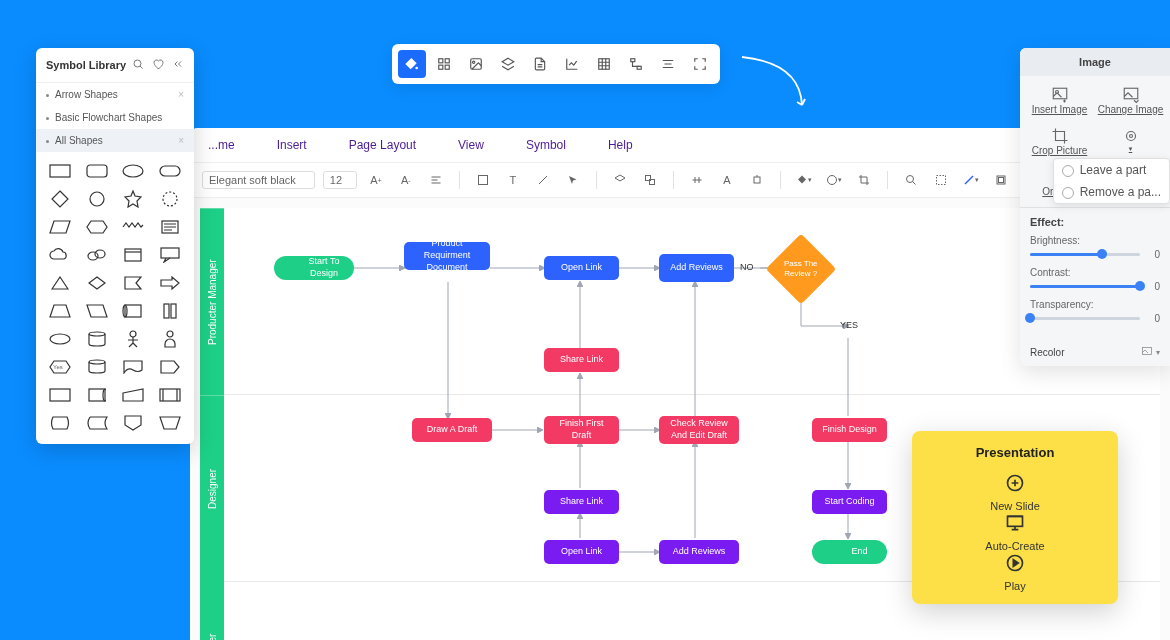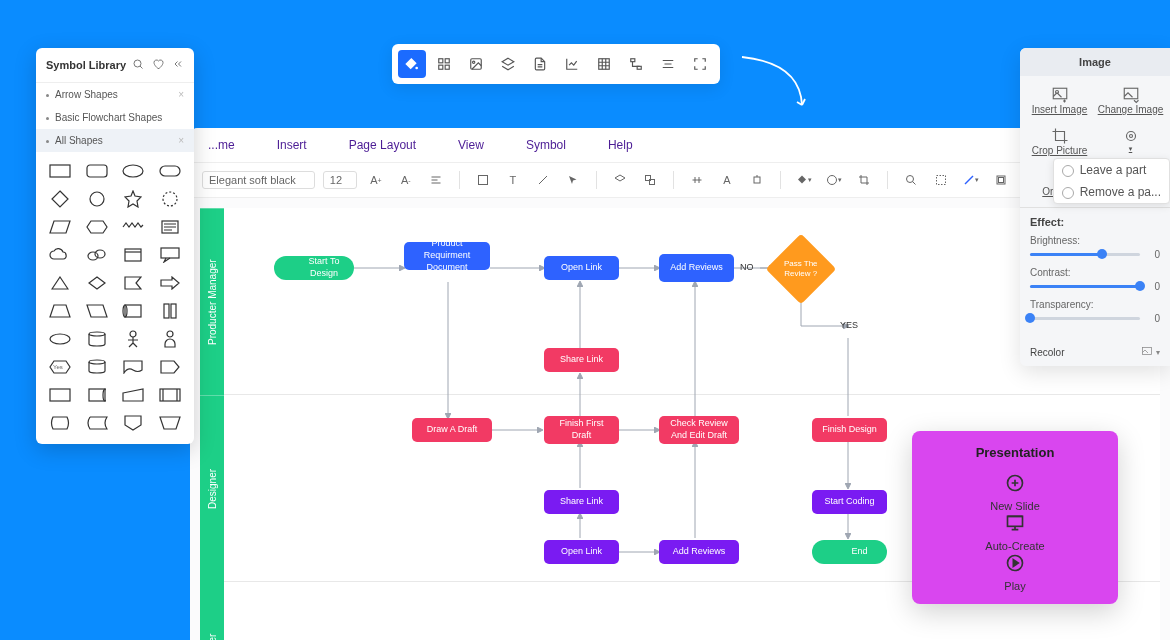--- a/index.html
+++ b/index.html
@@ -65,21 +65,21 @@
 .slider-row { margin: 6px 0; }
 .slider-row label { font-size: 10px; color: #666; }
 .slider-wrap { display: flex; align-items: center; gap: 6px; margin-top: 3px; }
 .slider { flex: 1; height: 3px; background: #cfd5de; border-radius: 2px; position: relative; }
 .slider .fill { position: absolute; height: 100%; background: #3b82f6; border-radius: 2px; }
 .slider .thumb { position: absolute; width: 10px; height: 10px; background: #3b82f6; border-radius: 50%; top: -4px; transform: translateX(-50%); }
 .slider-val { font-size: 10px; width: 14px; text-align: right; color: #666; }
 .recolor { display: flex; justify-content: space-between; align-items: center; padding: 8px 10px; font-size: 10px; }
 
 
-.presentation { position: absolute; right: 52px; bottom: 36px; width: 206px; background: #d946ef; border-radius: 8px; box-shadow: 0 8px 28px rgba(0,0,0,.18); z-index: 80; padding: 14px 10px 12px; margin-left: 36px; }
+.presentation { position: absolute; right: 52px; bottom: 36px; width: 206px; background: #fde047; border-radius: 8px; box-shadow: 0 8px 28px rgba(0,0,0,.18); z-index: 80; padding: 14px 10px 12px; margin-left: 36px; }
 .presentation h4 { text-align: center; font-size: 13px; font-weight: 700; color: #222; margin-bottom: 12px; }
 .pres-row { display: flex; justify-content: space-around; flex-direction: column; }
 .pres-item { display: flex; flex-direction: column; align-items: center; gap: 6px; font-size: 11px; color: #333; cursor: pointer; }
 .pres-item .pico { width: 22px; height: 22px; display: flex; align-items: center; justify-content: center; color: #333; }
 
 
 .sub-popover { position: absolute; right: 0; top: 158px; background: #fff; border: 1px solid #e0e0e0; border-radius: 4px; font-size: 10px; box-shadow: 0 2px 8px rgba(0,0,0,.1); z-index: 71; }
 </style>
 </head>
 <body>

